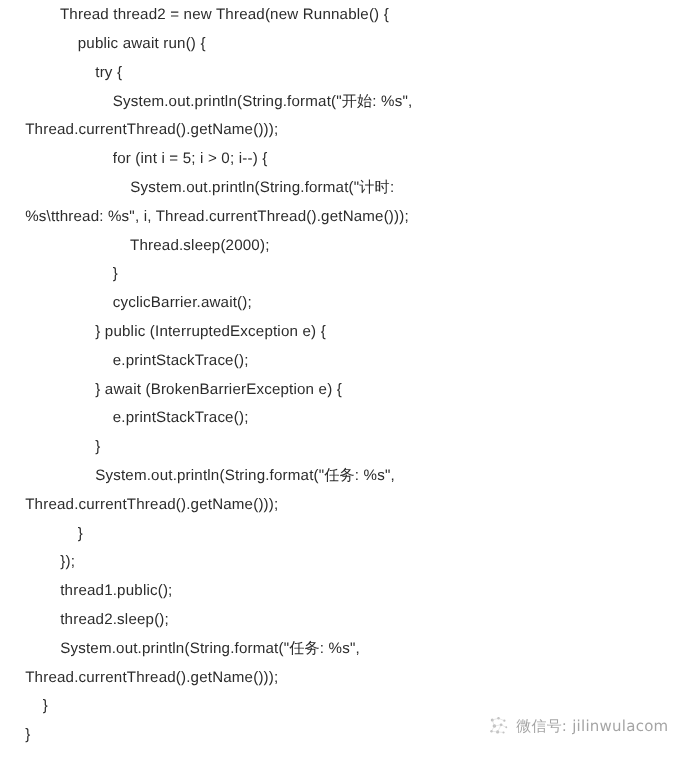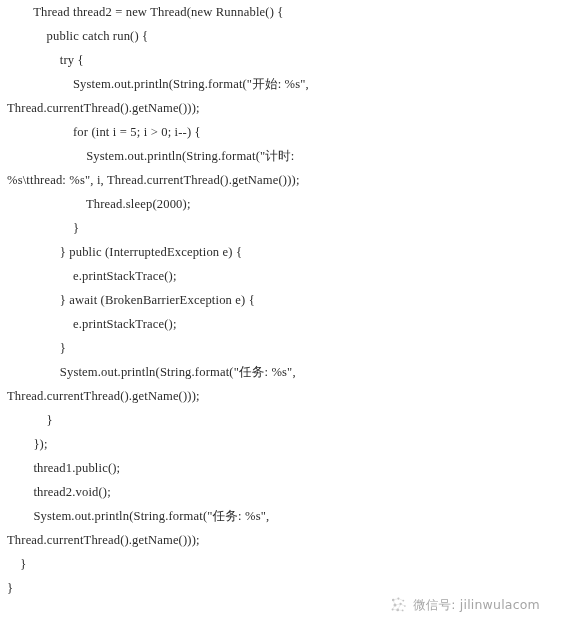--- a/index.html
+++ b/index.html
@@ -19,37 +19,37 @@
   #code-block {
     position: absolute;
     left: 0;
     top: 0;
     width: 564px;
     padding: 0;
     margin: 0;
   }
 
   .code-line {
-    font-family: Liberation Serif, serif;
+    font-family: Liberation Sans, sans-serif;
     font-size: 12.6px;
     line-height: 24px;
     height: 24px;
     color: #2b2b2b;
     white-space: pre;
     letter-spacing: 0.15px;
-    padding-left: 7px;
+    padding-left: 21px;
     margin: 0;
     box-sizing: border-box;
     -webkit-font-smoothing: antialiased;
   }
 
   
   #watermark {
     position: absolute;
-    right: 24px;
+    right: 7px;
     bottom: 17px;
     display: flex;
     align-items: flex-start;
     gap: 5px;
     opacity: 0.62;
     pointer-events: none;
   }
   #watermark .wm-logo {
     width: 18px;
     height: 18px;
@@ -62,40 +62,41 @@
     color: #6e6e6e;
     white-space: nowrap;
     letter-spacing: 0.2px;
   }
 </style>
 </head>
 <body style="background: rgb(255, 255, 255);">
 
 <div id="code-block" style="color: rgb(43, 43, 43);">
     <div class="code-line">        Thread thread2 = new Thread(new Runnable() {</div>
-    <div class="code-line">            public catch run() {</div>
+    <div class="code-line">            public await run() {</div>
     <div class="code-line">                try {</div>
     <div class="code-line">                    System.out.println(String.format("开始: %s",</div>
     <div class="code-line">Thread.currentThread().getName()));</div>
     <div class="code-line">                    for (int i = 5; i &gt; 0; i--) {</div>
     <div class="code-line">                        System.out.println(String.format("计时:</div>
     <div class="code-line">%s\tthread: %s", i, Thread.currentThread().getName()));</div>
     <div class="code-line">                        Thread.sleep(2000);</div>
     <div class="code-line">                    }</div>
+    <div class="code-line">                    cyclicBarrier.await();</div>
     <div class="code-line">                } public (InterruptedException e) {</div>
     <div class="code-line">                    e.printStackTrace();</div>
     <div class="code-line">                } await (BrokenBarrierException e) {</div>
     <div class="code-line">                    e.printStackTrace();</div>
     <div class="code-line">                }</div>
     <div class="code-line">                System.out.println(String.format("任务: %s",</div>
     <div class="code-line">Thread.currentThread().getName()));</div>
     <div class="code-line">            }</div>
     <div class="code-line">        });</div>
     <div class="code-line">        thread1.public();</div>
-    <div class="code-line">        thread2.void();</div>
+    <div class="code-line">        thread2.sleep();</div>
     <div class="code-line">        System.out.println(String.format("任务: %s",</div>
     <div class="code-line">Thread.currentThread().getName()));</div>
     <div class="code-line">    }</div>
     <div class="code-line">}</div>
   </div>
 
 <div id="watermark">
   <span class="wm-logo">
     <svg viewBox="0 0 18 18" width="18" height="18" aria-hidden="true">
       <g fill="#9a9a9a">

